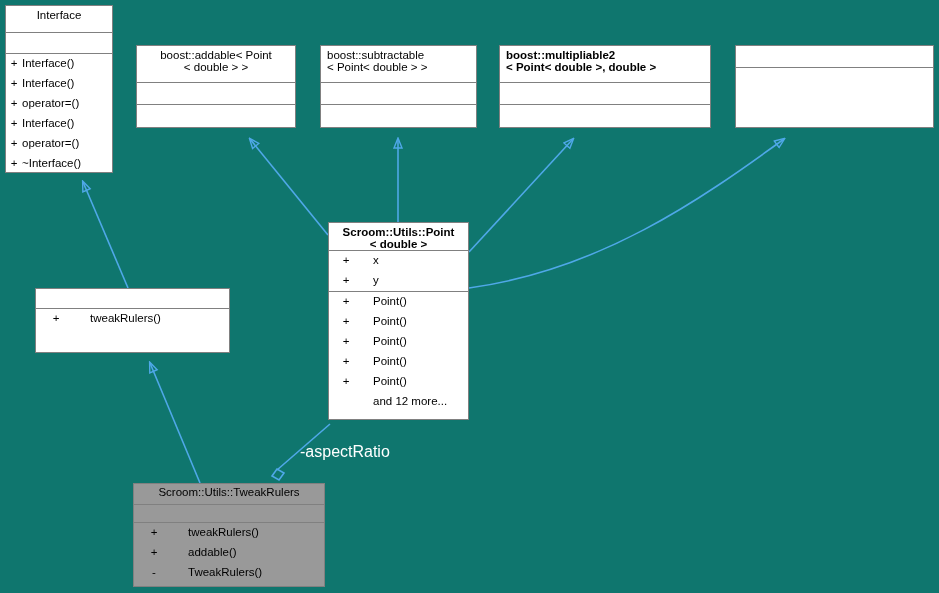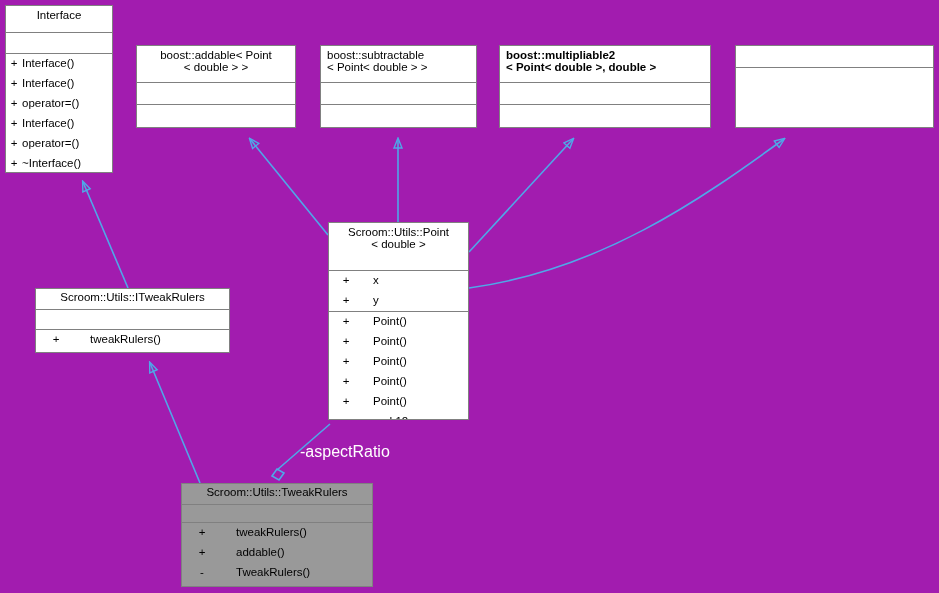--- a/index.html
+++ b/index.html
@@ -4,21 +4,21 @@
 <style>
   html, body {
     margin: 0;
     padding: 0;
     background: #000000;
   }
   #diagram-root {
     position: relative;
     width: 939px;
     height: 593px;
-    background: #a21caf;
+    background: #0f766e;
     overflow: hidden;
     font-family: "Liberation Sans", sans-serif;
   }
   #edge-layer {
     position: absolute;
     left: 0;
     top: 0;
     width: 939px;
     height: 593px;
     pointer-events: none;
@@ -171,21 +171,21 @@
     <div class="uml-attrs empty-compartment" style="height:22px;"></div>
     <div class="uml-ops empty-compartment" style="height:22px;"></div>
   </div>
 
   <div class="uml-class" style="left:735px; top:45px; width:199px; height:83px;">
     <div class="uml-attrs empty-compartment" style="height:22px;"></div>
     <div class="uml-ops empty-compartment" style="height:22px;"></div>
   </div>
 
   <div class="uml-class indent-lg" style="left:328px; top:222px; width:141px; height:198px;">
-    <div class="uml-title" style="height:48px;">Scroom::Utils::Point
+    <div class="uml-title" style="height:28px;font-weight:bold;">Scroom::Utils::Point
 &lt; double &gt;</div>
     <div class="uml-attrs">
       <div class="uml-row">
         <span class="uml-vis">+</span>
         <span class="uml-member">x</span>
       </div>
       <div class="uml-row">
         <span class="uml-vis">+</span>
         <span class="uml-member">y</span>
       </div>
@@ -212,31 +212,30 @@
         <span class="uml-member">Point()</span>
       </div>
       <div class="uml-row">
         <span class="uml-vis"></span>
         <span class="uml-member">and 12 more...</span>
       </div>
     </div>
   </div>
 
   <div class="uml-class indent-lg" style="left:35px; top:288px; width:195px; height:65px;">
-    <div class="uml-title" style="height:21px; padding-top:3px;">Scroom::Utils::ITweakRulers</div>
     <div class="uml-attrs empty-compartment" style="height:20px;"></div>
     <div class="uml-ops">
       <div class="uml-row">
         <span class="uml-vis" style="width:40px;">+</span>
         <span class="uml-member" style="padding-left:14px;">tweakRulers()</span>
       </div>
     </div>
   </div>
 
-  <div class="uml-class shaded indent-lg" style="left:133px; top:483px; width:192px; height:104px;margin-left:48px;">
+  <div class="uml-class shaded indent-lg" style="left:133px; top:483px; width:192px; height:104px;">
     <div class="uml-title" style="height:21px; padding-top:3px;">Scroom::Utils::TweakRulers</div>
     <div class="uml-attrs empty-compartment" style="height:18px;"></div>
     <div class="uml-ops">
       <div class="uml-row">
         <span class="uml-vis" style="width:40px;">+</span>
         <span class="uml-member" style="padding-left:14px;">tweakRulers()</span>
       </div>
       <div class="uml-row">
         <span class="uml-vis" style="width:40px;">+</span>
         <span class="uml-member" style="padding-left:14px;">addable()</span>

